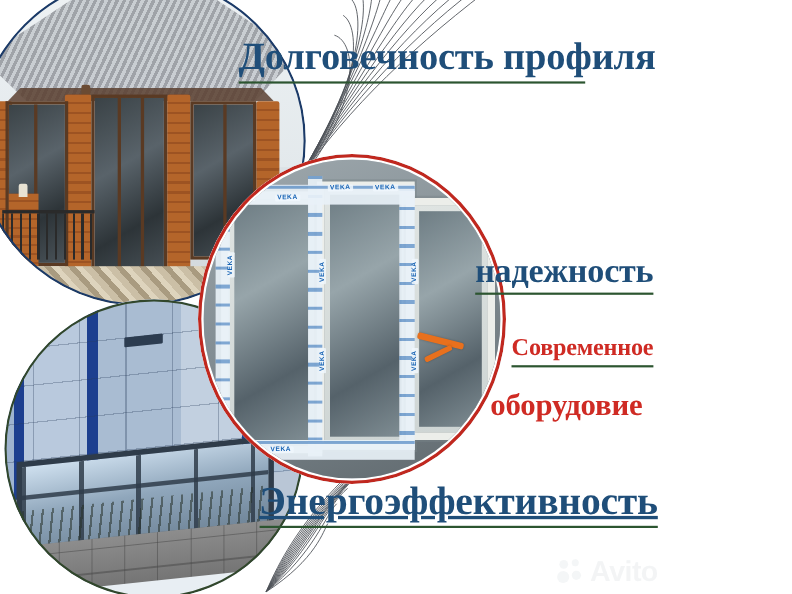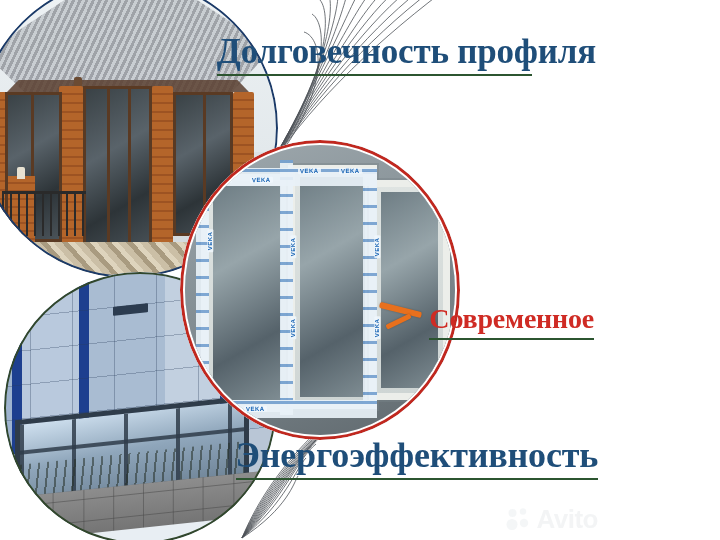--- a/index.html
+++ b/index.html
@@ -238,26 +238,26 @@
 
   #h-noise       { right: 16px; top: 97px;  font-size: 34px; }
   #h-noise .rule { width: 76%; margin-left: 8%; }
 
   #h-strength    { right: 18px; top: 182px; font-size: 31px; }
   #h-strength .rule { width: 96%; }
 
   #h-reliability { right: 18px; top: 230px; font-size: 31px; }
   #h-reliability .rule { width: 100%; }
 
-  #h-modern      { right: 18px; top: 305px; font-size: 28px; }
+  #h-modern      { right: 18px; top: 305px; font-size: 22px; }
   #h-modern .rule { width: 100%; }
 
   #h-equipment   { right: 28px; top: 355px; font-size: 28px; }
 
-  #h-efficiency  { right: 14px; top: 437px; font-size: 36px; }
+  #h-efficiency  { right: 14px; top: 437px; font-size: 36px; text-decoration: underline; }
   #h-efficiency .rule { width: 100%; }
 
   
   #avito-watermark {
     position: absolute;
     right: 14px;
     bottom: 8px;
     display: flex;
     align-items: center;
     gap: 4px;
@@ -399,26 +399,34 @@
     <div class="ring"></div>
   </div>
 
   <div class="headline t-blue" id="h-durability">
     <span>Долговечность профиля</span>
     <span class="rule"></span>
   </div>
 
 
 
+  <div class="headline t-blue" id="h-reliability">
+    <span>надежность</span>
+    <span class="rule"></span>
+  </div>
 
   <div class="headline t-red" id="h-modern">
     <span>Современное</span>
     <span class="rule"></span>
   </div>
 
+  <div class="headline t-red" id="h-equipment">
+    <span>оборудовие</span>
+    
+  </div>
 
   <div class="headline t-blue" id="h-efficiency">
     <span>Энергоэффективность</span>
     <span class="rule"></span>
   </div>
 
   <div id="avito-watermark">
     <svg width="26" height="26" viewBox="0 0 26 26">
       <circle cx="6.5" cy="7" r="4" fill="#f2f4f5" opacity=".95"></circle>
       <circle cx="17" cy="5.5" r="3.2" fill="#f2f4f5" opacity=".95"></circle>

